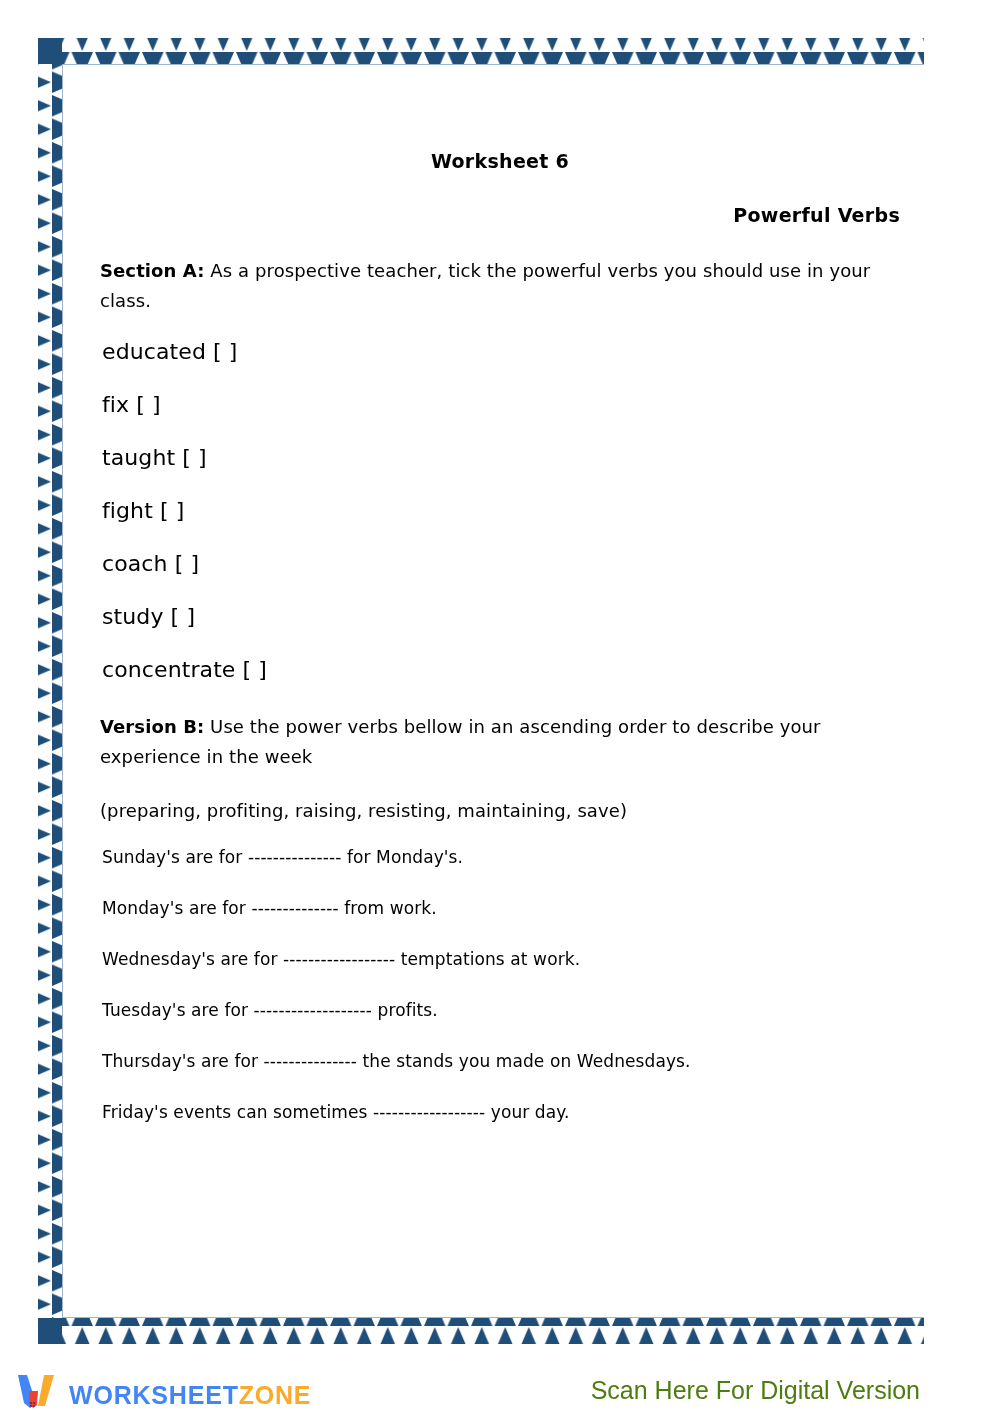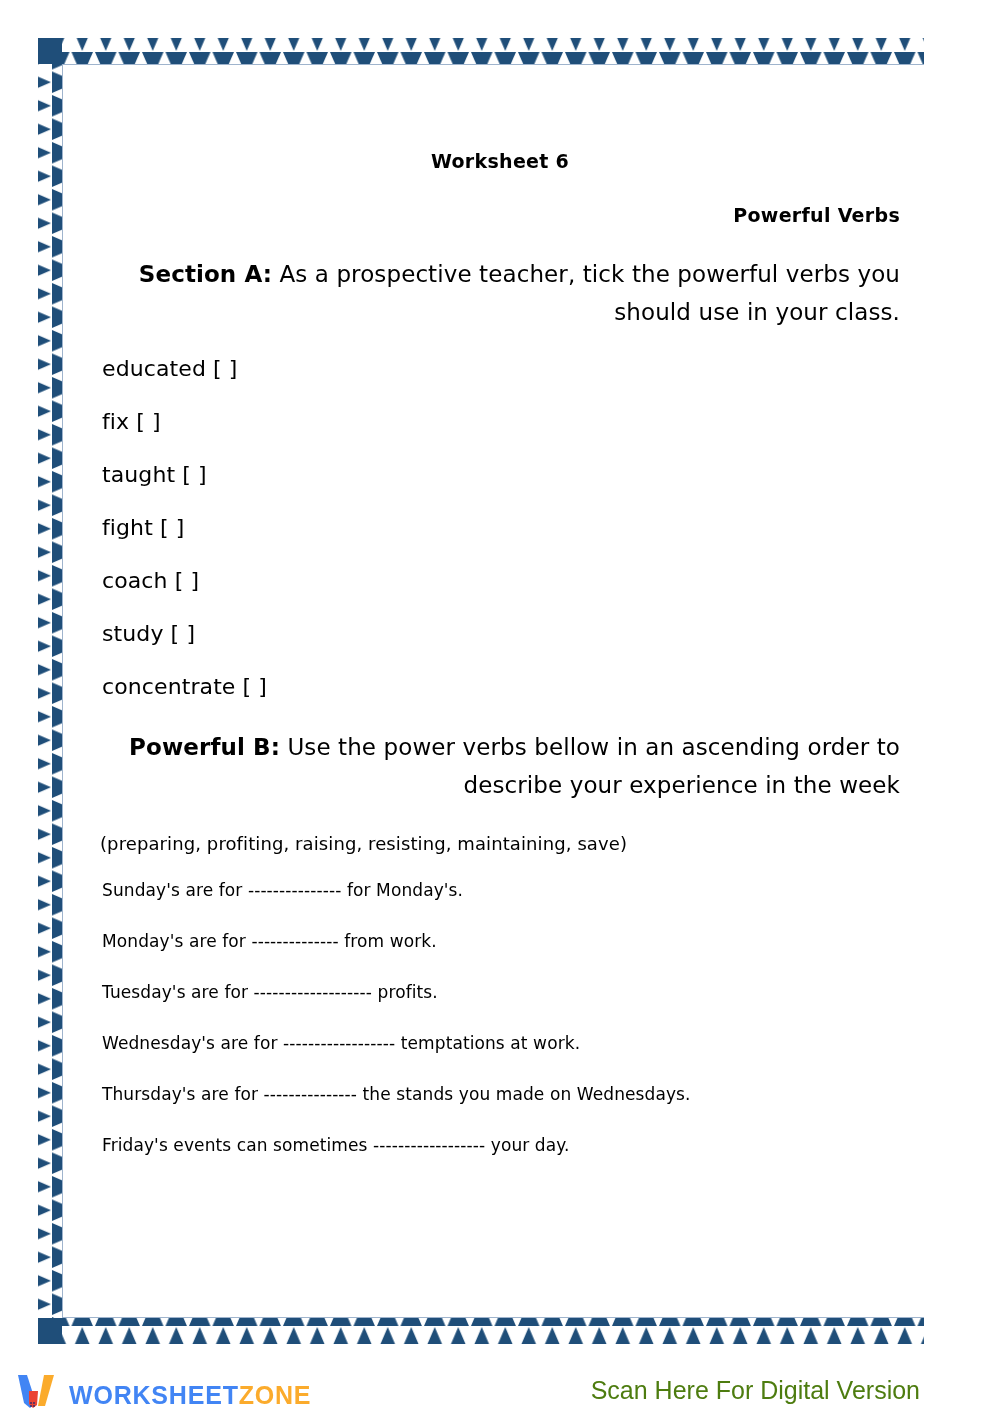--- a/index.html
+++ b/index.html
@@ -50,26 +50,25 @@
   .ws-subtitle {
     text-align: right;
     font-weight: bold;
     font-size: 19px;
     letter-spacing: 0.3px;
     color: #000;
     margin-bottom: 30px;
   }
 
   .para {
-    font-size: 23px;
+    font-size: 18px;
     line-height: 1.65;
     color: #000;
     margin-bottom: 14px;
     letter-spacing: 0.1px;
-    text-align: right;
   }
   .para .lbl { font-weight: bold; }
 
   .verb-list { margin-top: 26px; margin-bottom: 8px; }
   .verb-item {
     font-size: 22px;
     line-height: 1.0;
     color: #000;
     padding: 0 0 0 2px;
     margin-bottom: 31px;
@@ -197,29 +196,29 @@
     <div class="verb-list">
       <div class="verb-item">educated [ ]</div>
       <div class="verb-item">fix [ ]</div>
       <div class="verb-item">taught [ ]</div>
       <div class="verb-item">fight [ ]</div>
       <div class="verb-item">coach [ ]</div>
       <div class="verb-item">study [ ]</div>
       <div class="verb-item">concentrate [ ]</div>
     </div>
 
-    <p class="para section-b-head"><span class="lbl">Powerful B:</span><span> Use the power verbs bellow in an ascending order to describe your experience in the week</span></p>
+    <p class="para section-b-head"><span class="lbl">Version B:</span><span> Use the power verbs bellow in an ascending order to describe your experience in the week</span></p>
 
     <div class="wordbank">(preparing, profiting, raising, resisting, maintaining, save)</div>
 
     <div>
       <div class="sentence">Sunday's are for --------------- for Monday's.</div>
       <div class="sentence">Monday's are for -------------- from work.</div>
+      <div class="sentence">Wednesday's are for ------------------ temptations at work.</div>
       <div class="sentence">Tuesday's are for ------------------- profits.</div>
-      <div class="sentence">Wednesday's are for ------------------ temptations at work.</div>
       <div class="sentence">Thursday's are for --------------- the stands you made on Wednesdays.</div>
       <div class="sentence">Friday's events can sometimes ------------------ your day.</div>
     </div>
 
   </div>
 
   <div id="footer">
 
     <div id="logo-wrap">
       <svg id="logo-mark" viewBox="0 0 46 38">

